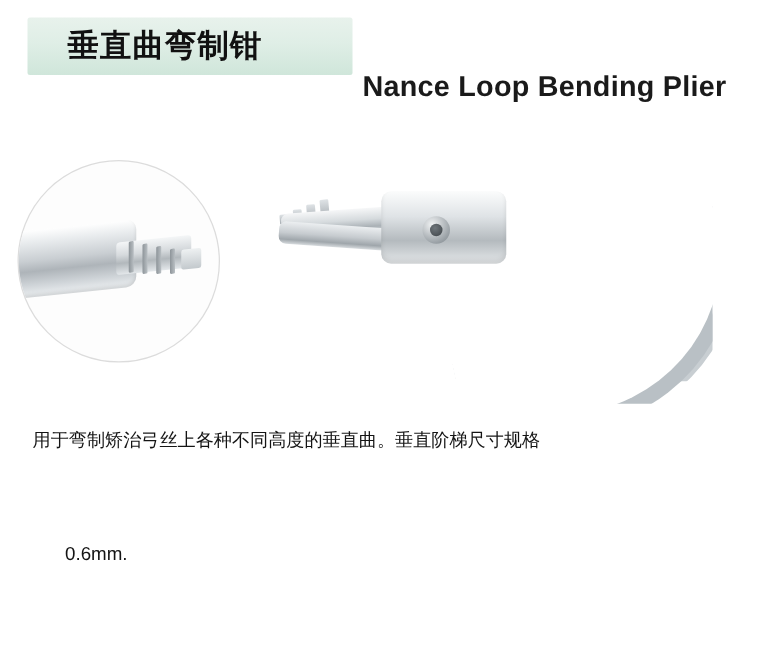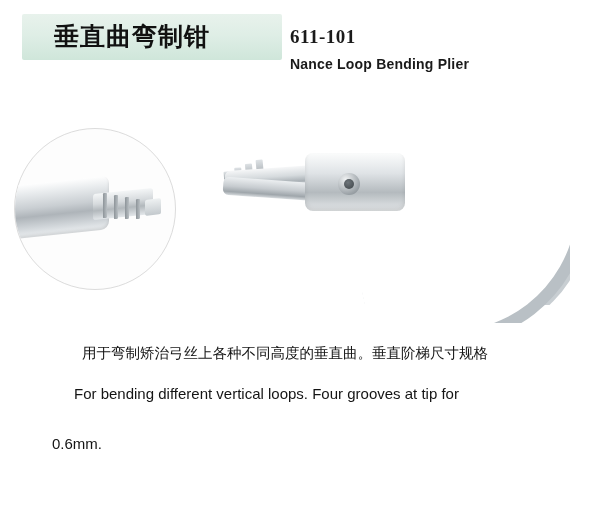--- a/index.html
+++ b/index.html
@@ -51,21 +51,21 @@
     font-size: 19px;
     font-weight: bold;
     color: #1a1a1a;
     letter-spacing: 0.5px;
   }
   .title-en {
     position: absolute;
     left: 290px;
     top: 42px;
     font-family: "Liberation Sans", sans-serif;
-    font-size: 14px;
+    font-size: 23px;
     font-weight: bold;
     color: #1a1a1a;
     letter-spacing: 0.2px;
     white-space: nowrap;
   }
 
   
   .product-area {
     position: absolute;
     left: 0;
@@ -264,21 +264,21 @@
   }
 
   
   .desc {
     position: absolute;
     left: 0;
     top: 340px;
     width: 615px;
   }
   .desc-cn {
-    margin: 0 40px 0 82px;
+    margin: 0 40px 0 26px;
     font-family: "DejaVu Sans", "Liberation Sans", sans-serif;
     font-size: 14.5px;
     line-height: 27px;
     color: #141414;
     text-align: left;
   }
   .desc-en {
     margin: 14px 42px 0 52px;
     font-family: "Liberation Sans", sans-serif;
     font-size: 15px;
@@ -287,21 +287,20 @@
     text-align: justify;
   }
   .desc-en .indent { display: inline-block; width: 22px; }
 </style>
 </head>
 <body>
 
 <div class="header">
   <div class="header-band"></div>
   <div class="title-cn">垂直曲弯制钳</div>
-  <div class="model-no">611-101</div>
   <div class="title-en">Nance Loop Bending Plier</div>
 </div>
 
 <div class="product-area">
 
   <div class="detail-circle">
     <div class="zoom-tip-body"></div>
     <div class="zoom-tip-neck"></div>
     <div class="groove g1"></div>
     <div class="groove g2"></div>
@@ -326,17 +325,17 @@
     <div class="handle-lower"></div>
     <div class="handle-gloss"></div>
   </div>
 </div>
 
 <div class="desc">
   <p class="desc-cn">
     <span>用于弯制矫治弓丝上各种不同高度的垂直曲。垂直阶梯尺寸规格</span><br>
   </p>
   <p class="desc-en">
-    <span class="indent"></span><span>For bending different vertical loops. Four grooves at tip for</span><br>
+    <span class="indent"></span><br>
     <br>
     <span>0.6mm.</span>
   </p>
 </div>
 
 </body></html>

